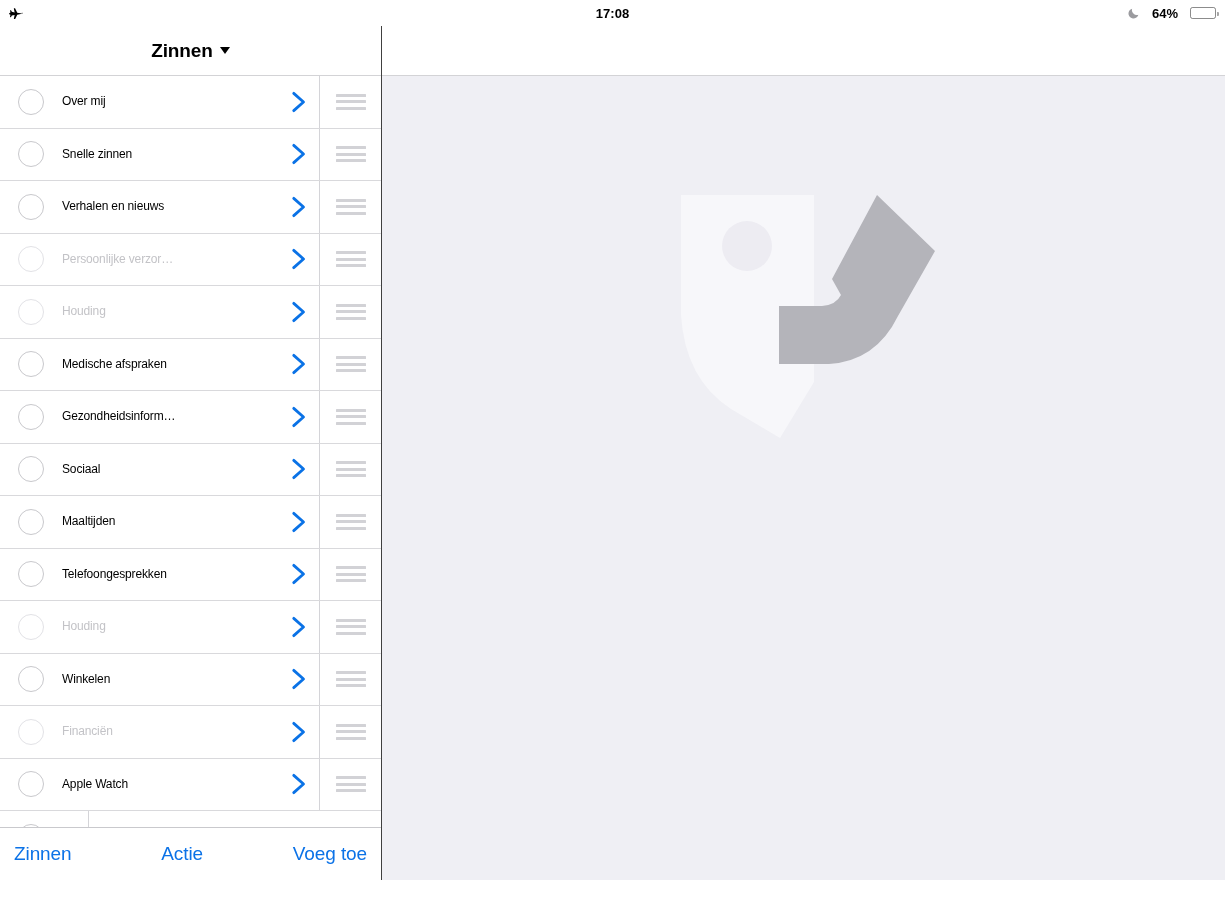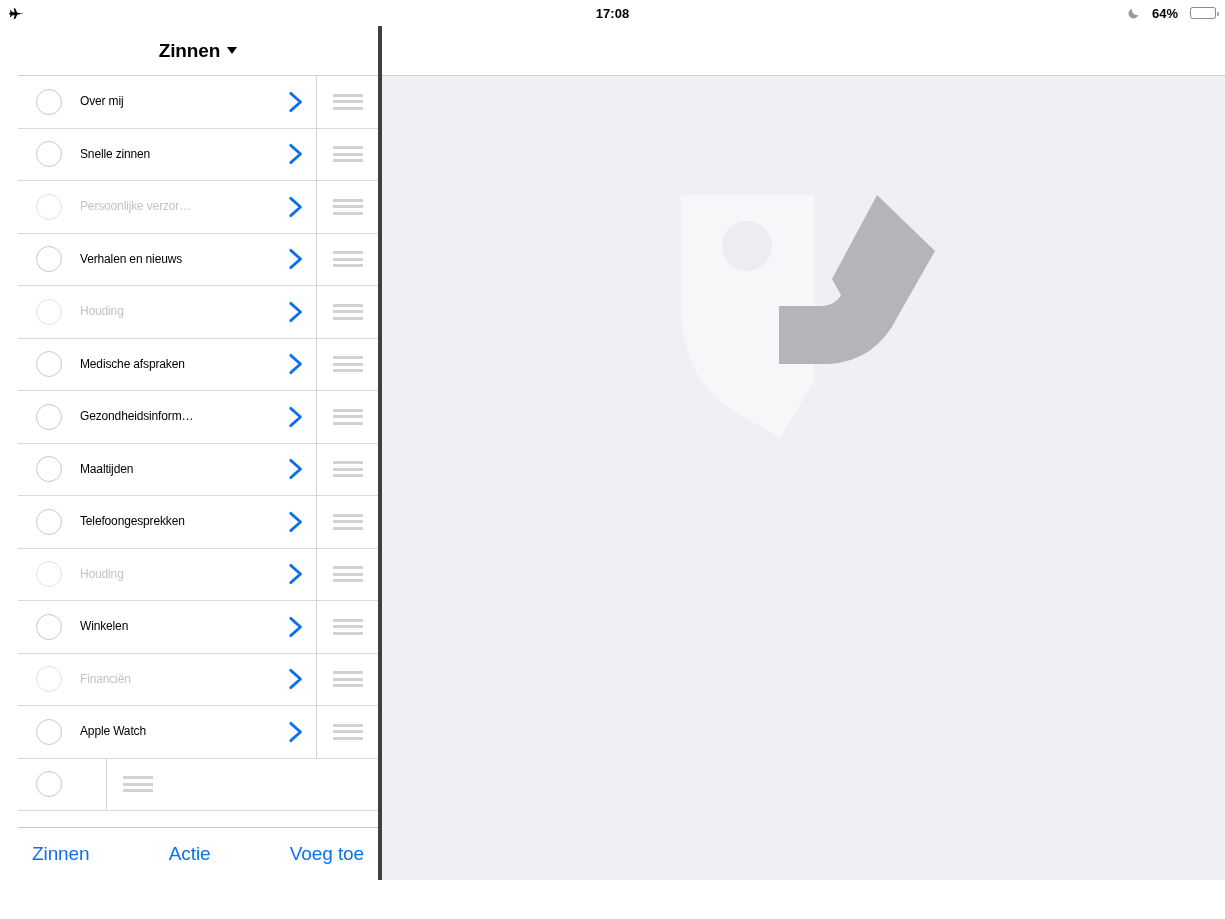--- a/index.html
+++ b/index.html
@@ -110,22 +110,21 @@
   }
 
   
   .master {
     width: 382px;
     flex: 0 0 382px;
     background: #ffffff;
     display: flex;
     flex-direction: column;
     position: relative;
-    border-right: 4px solid #404040;
-    padding-left: 18px;
+    border-right: 1px solid #404040;
   }
 
   .nav-bar {
     height: 50px;
     flex: 0 0 50px;
     background: #ffffff;
     display: flex;
     align-items: center;
     justify-content: center;
     border-bottom: 1px solid #d3d3d6;
@@ -354,52 +353,52 @@
               </svg>
             </span>
             <span class="row-handle-cell">
               <span class="handle-bars">
                 <i></i>
                 <i></i>
                 <i></i>
               </span>
             </span>
           </div>
+          <div class="row">
+            <span class="row-radio"></span>
+            <span class="row-label">Verhalen en nieuws</span>
+            <span class="row-chevron">
+              <svg viewBox="0 0 24 24" width="26" height="26" fill="none" stroke="#0a72e6" stroke-width="2.6" stroke-linecap="round" stroke-linejoin="round">
+                <polyline points="9 4 18 12 9 20"></polyline>
+              </svg>
+            </span>
+            <span class="row-handle-cell">
+              <span class="handle-bars">
+                <i></i>
+                <i></i>
+                <i></i>
+              </span>
+            </span>
+          </div>
           <div class="row dim">
             <span class="row-radio"></span>
             <span class="row-label">Persoonlijke verzor…</span>
             <span class="row-chevron">
               <svg viewBox="0 0 24 24" width="26" height="26" fill="none" stroke="#0a72e6" stroke-width="2.6" stroke-linecap="round" stroke-linejoin="round">
                 <polyline points="9 4 18 12 9 20"></polyline>
               </svg>
             </span>
             <span class="row-handle-cell">
               <span class="handle-bars">
                 <i></i>
                 <i></i>
                 <i></i>
               </span>
             </span>
           </div>
-          <div class="row">
-            <span class="row-radio"></span>
-            <span class="row-label">Verhalen en nieuws</span>
-            <span class="row-chevron">
-              <svg viewBox="0 0 24 24" width="26" height="26" fill="none" stroke="#0a72e6" stroke-width="2.6" stroke-linecap="round" stroke-linejoin="round">
-                <polyline points="9 4 18 12 9 20"></polyline>
-              </svg>
-            </span>
-            <span class="row-handle-cell">
-              <span class="handle-bars">
-                <i></i>
-                <i></i>
-                <i></i>
-              </span>
-            </span>
-          </div>
           <div class="row dim">
             <span class="row-radio"></span>
             <span class="row-label">Houding</span>
             <span class="row-chevron">
               <svg viewBox="0 0 24 24" width="26" height="26" fill="none" stroke="#0a72e6" stroke-width="2.6" stroke-linecap="round" stroke-linejoin="round">
                 <polyline points="9 4 18 12 9 20"></polyline>
               </svg>
             </span>
             <span class="row-handle-cell">
               <span class="handle-bars">
@@ -421,20 +420,36 @@
               <span class="handle-bars">
                 <i></i>
                 <i></i>
                 <i></i>
               </span>
             </span>
           </div>
           <div class="row">
             <span class="row-radio"></span>
             <span class="row-label">Gezondheidsinform…</span>
+            <span class="row-chevron">
+              <svg viewBox="0 0 24 24" width="26" height="26" fill="none" stroke="#0a72e6" stroke-width="2.6" stroke-linecap="round" stroke-linejoin="round">
+                <polyline points="9 4 18 12 9 20"></polyline>
+              </svg>
+            </span>
+            <span class="row-handle-cell">
+              <span class="handle-bars">
+                <i></i>
+                <i></i>
+                <i></i>
+              </span>
+            </span>
+          </div>
+          <div class="row">
+            <span class="row-radio"></span>
+            <span class="row-label">Sociaal</span>
             <span class="row-chevron">
               <svg viewBox="0 0 24 24" width="26" height="26" fill="none" stroke="#0a72e6" stroke-width="2.6" stroke-linecap="round" stroke-linejoin="round">
                 <polyline points="9 4 18 12 9 20"></polyline>
               </svg>
             </span>
             <span class="row-handle-cell">
               <span class="handle-bars">
                 <i></i>
                 <i></i>
                 <i></i>

